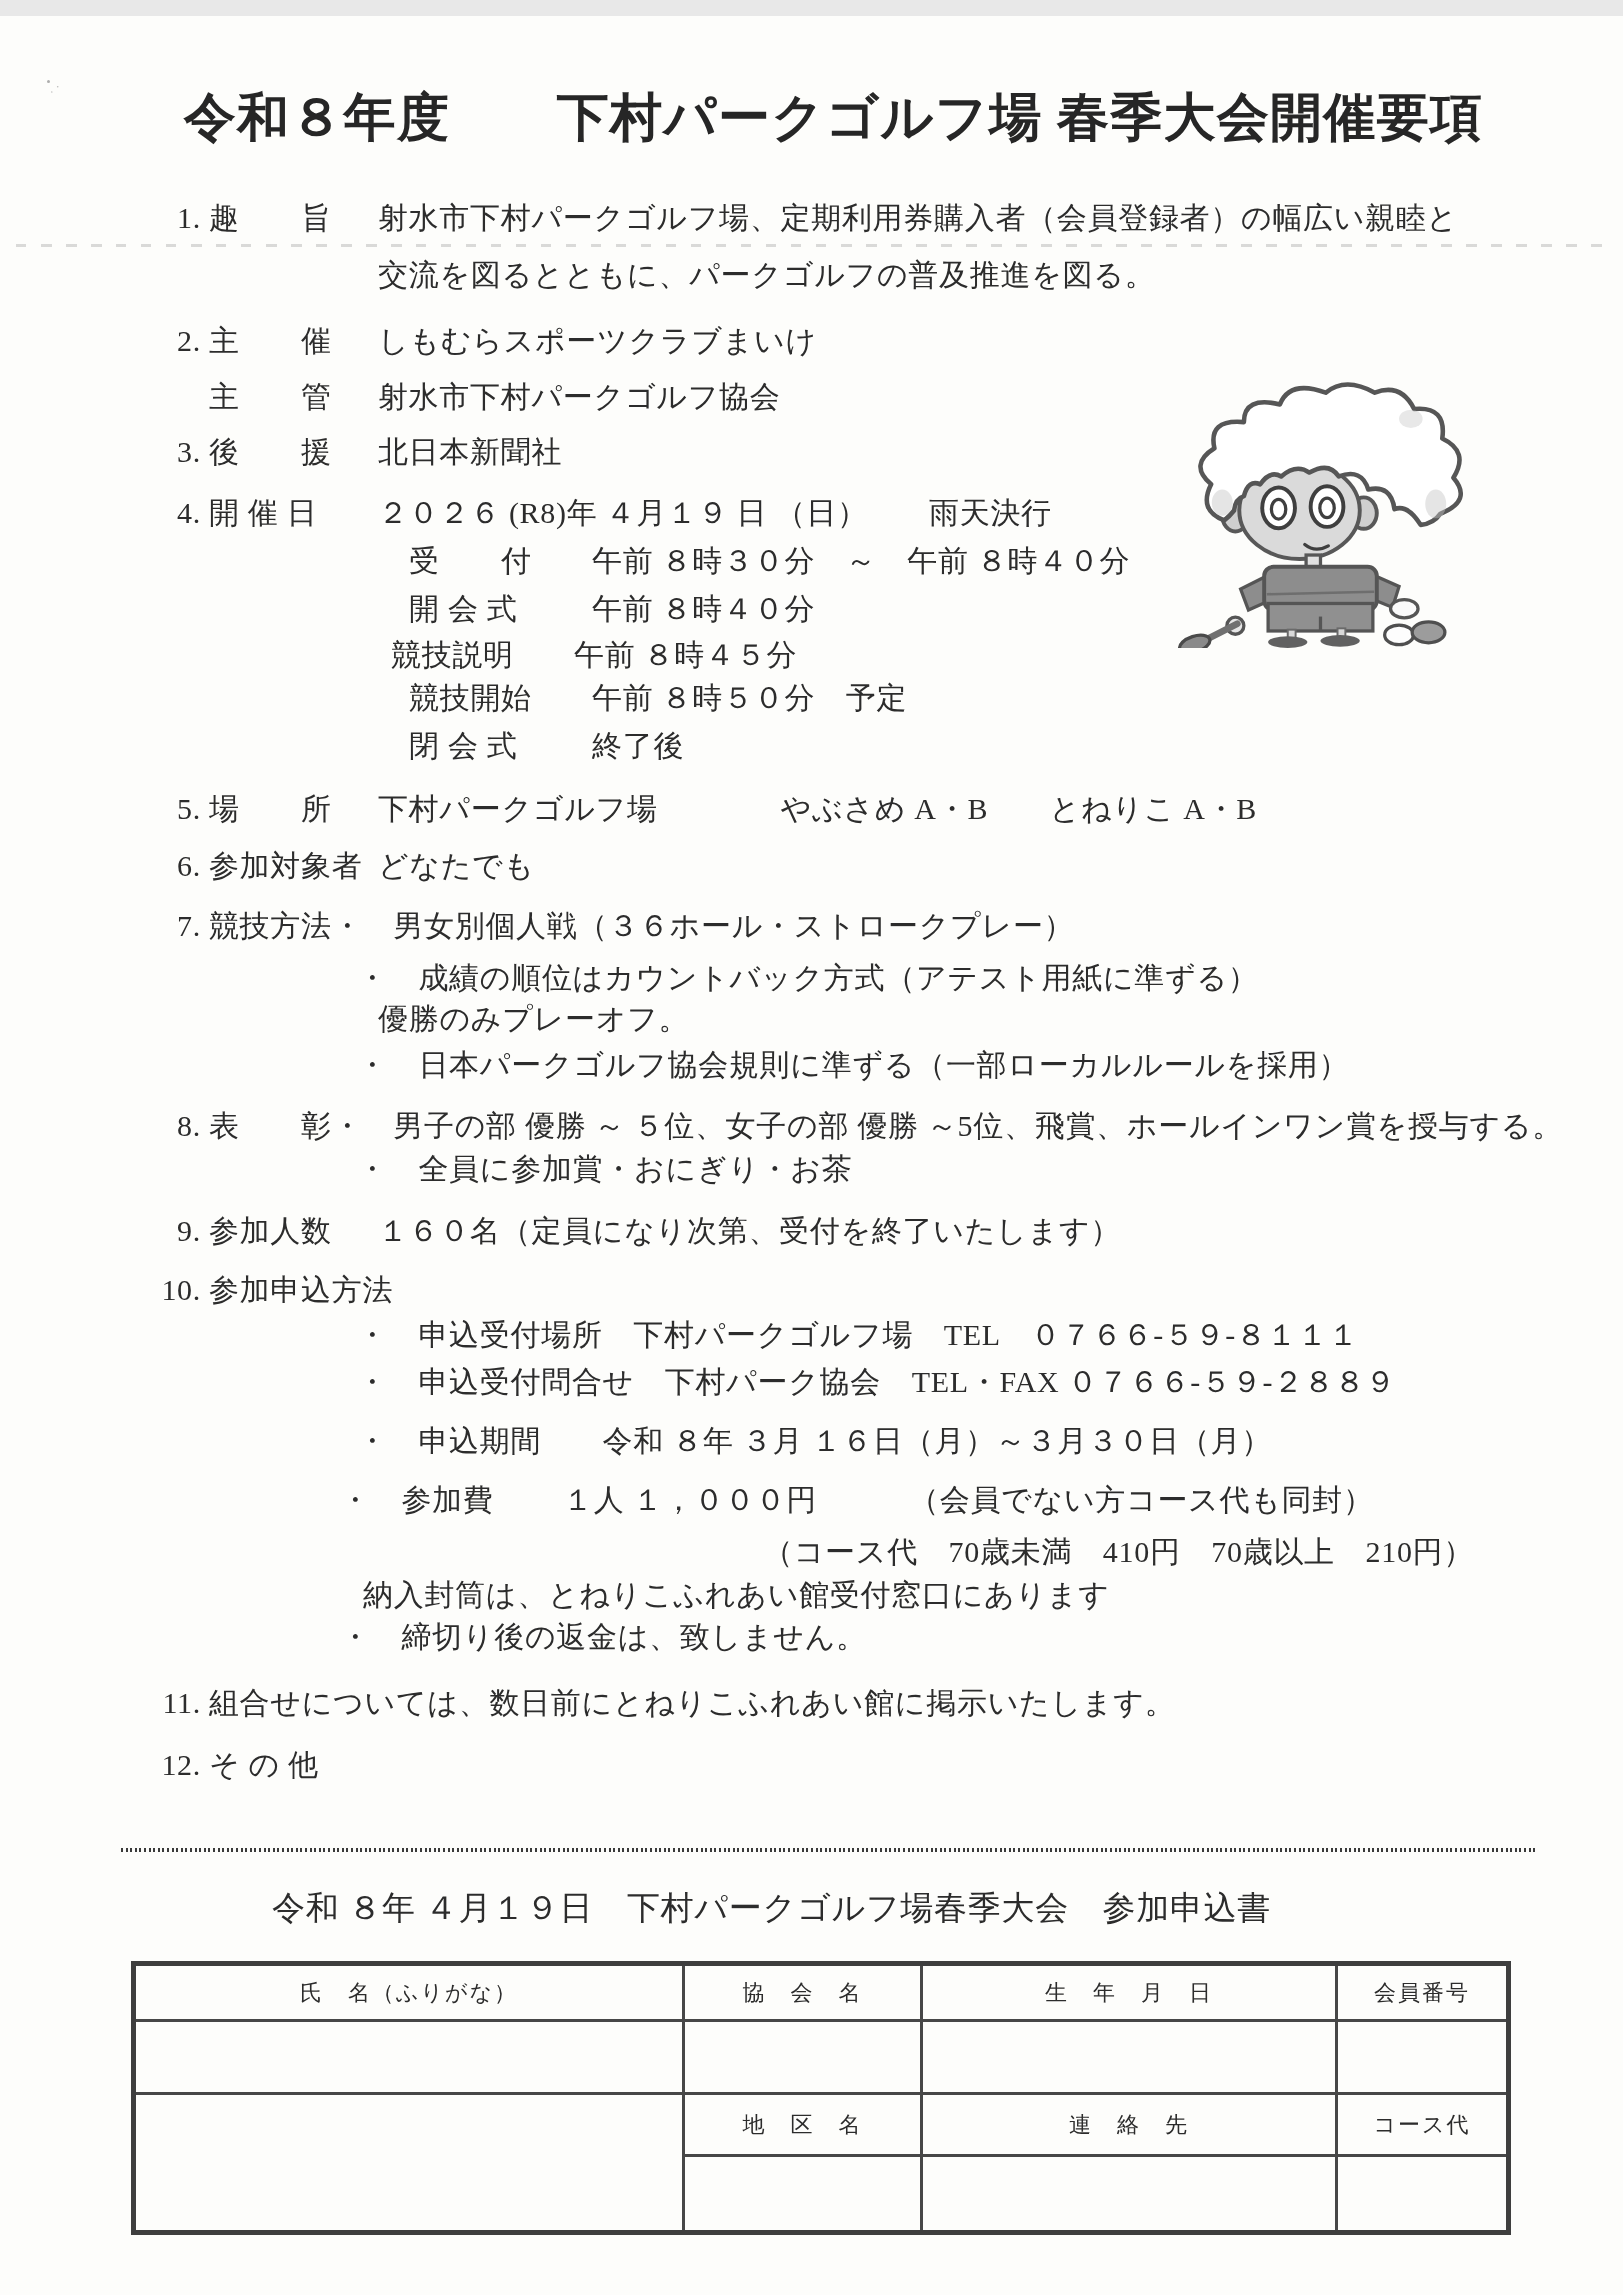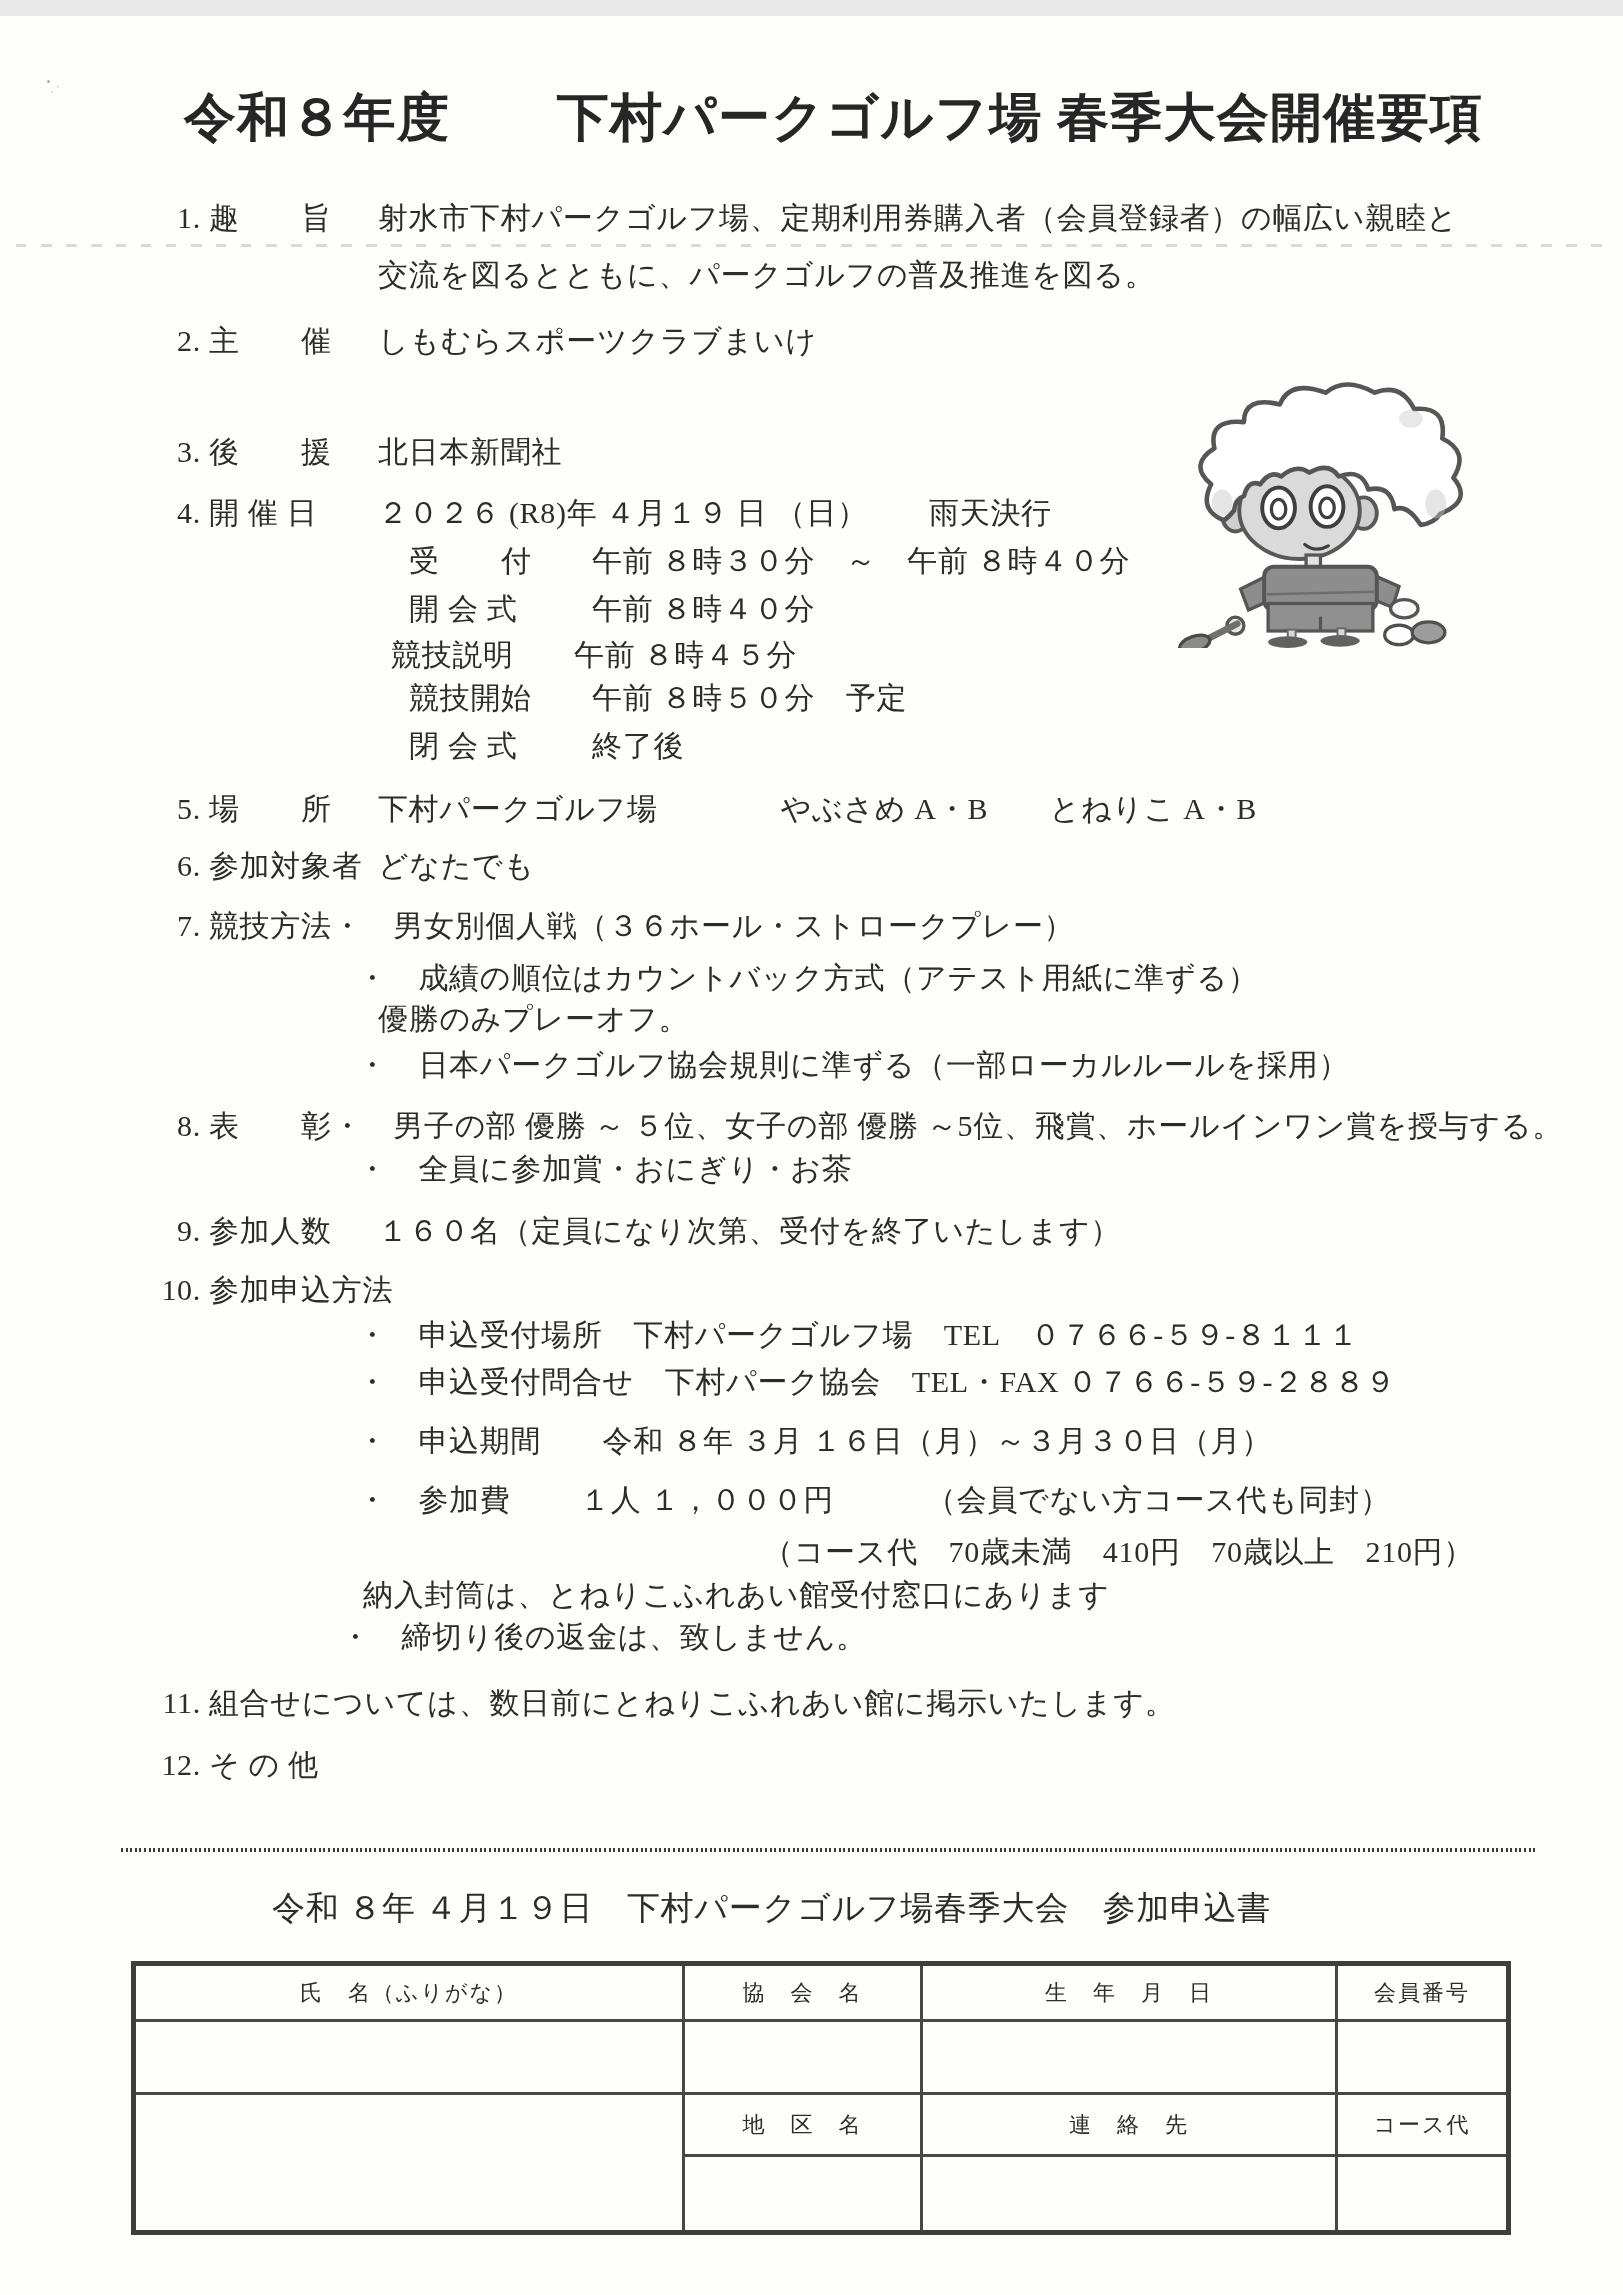--- a/index.html
+++ b/index.html
@@ -49,20 +49,21 @@
 
   <div class="speck"></div>
 
   <div class="ln title">令和８年度　　下村パークゴルフ場 春季大会開催要項</div>
 
   <div class="ln" style="left:141px;top:185px"><span class="no">1.</span><span class="lbl">趣　　旨</span><span>射水市下村パークゴルフ場、定期利用券購入者（会員登録者）の幅広い親睦と</span></div>
   <div class="artifact-line"></div>
   <div class="ln" style="left:378px;top:242px">交流を図るとともに、パークゴルフの普及推進を図る。</div>
 
   <div class="ln" style="left:141px;top:308px"><span class="no">2.</span><span class="lbl">主　　催</span><span>しもむらスポーツクラブまいけ</span></div>
+  <div class="ln" style="left:141px;top:364px"><span class="no"> </span><span class="lbl">主　　管</span><span>射水市下村パークゴルフ協会</span></div>
 
   <div class="ln" style="left:141px;top:419px"><span class="no">3.</span><span class="lbl">後　　援</span><span>北日本新聞社</span></div>
 
   <div class="ln" style="left:141px;top:480px"><span class="no">4.</span><span class="lbl">開 催 日</span><span>２０２６ (R8)年 ４月１９ 日 （日）　　雨天決行</span></div>
 
   <div class="ln" style="left:409px;top:528px"><span class="slbl">受　　付</span><span>午前 ８時３０分　～　午前 ８時４０分</span></div>
   <div class="ln" style="left:409px;top:576px"><span class="slbl">開 会 式</span><span>午前 ８時４０分</span></div>
   <div class="ln" style="left:391px;top:622px"><span class="slbl">競技説明</span><span>午前 ８時４５分</span></div>
   <div class="ln" style="left:409px;top:665px"><span class="slbl">競技開始</span><span>午前 ８時５０分　予定</span></div>
   <div class="ln" style="left:409px;top:713px"><span class="slbl">閉 会 式</span><span>終了後</span></div>
@@ -78,21 +79,21 @@
 
   <div class="ln" style="left:141px;top:1093px"><span class="no">8.</span><span class="lbl-s">表　　彰</span><span>・　男子の部 優勝 ～ ５位、女子の部 優勝 ～5位、飛賞、ホールインワン賞を授与する。</span></div>
   <div class="ln" style="left:357px;top:1136px">・　全員に参加賞・おにぎり・お茶</div>
 
   <div class="ln" style="left:141px;top:1198px"><span class="no">9.</span><span class="lbl">参加人数</span><span>１６０名（定員になり次第、受付を終了いたします）</span></div>
 
   <div class="ln" style="left:141px;top:1257px"><span class="no">10.</span><span class="lbl">参加申込方法</span></div>
   <div class="ln" style="left:357px;top:1302px">・　申込受付場所　下村パークゴルフ場　TEL　０７６６-５９-８１１１</div>
   <div class="ln" style="left:357px;top:1349px">・　申込受付問合せ　下村パーク協会　TEL・FAX ０７６６-５９-２８８９</div>
   <div class="ln" style="left:357px;top:1408px">・　申込期間　　令和 ８年 ３月 １６日（月）～３月３０日（月）</div>
-  <div class="ln" style="left:357px;top:1467px">・　参加費　　 １人 １，０００円　　　（会員でない方コース代も同封）</div>
+  <div class="ln" style="left:340px;top:1467px">・　参加費　　 １人 １，０００円　　　（会員でない方コース代も同封）</div>
   <div class="ln" style="left:763px;top:1519px">（コース代　70歳未満　410円　70歳以上　210円）</div>
   <div class="ln" style="left:363px;top:1562px">納入封筒は、とねりこふれあい館受付窓口にあります</div>
   <div class="ln" style="left:340px;top:1604px">・　締切り後の返金は、致しません。</div>
 
   <div class="ln" style="left:141px;top:1670px"><span class="no">11.</span><span style="display:inline-block;width:7.9px"> </span><span>組合せについては、数日前にとねりこふれあい館に掲示いたします。</span></div>
   <div class="ln" style="left:141px;top:1732px"><span class="no">12.</span><span style="display:inline-block;width:7.9px"> </span><span>そ の 他</span></div>
 
   <svg class="mascot" width="308" height="275" viewBox="0 0 470 420">
 
     <ellipse cx="92" cy="218" rx="20" ry="24" fill="#cfcfcf" stroke="#585858" stroke-width="6"></ellipse>

